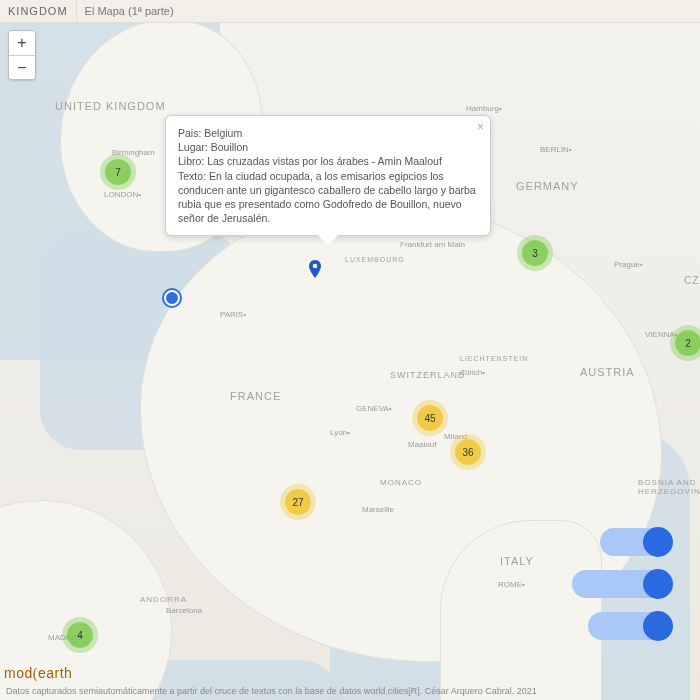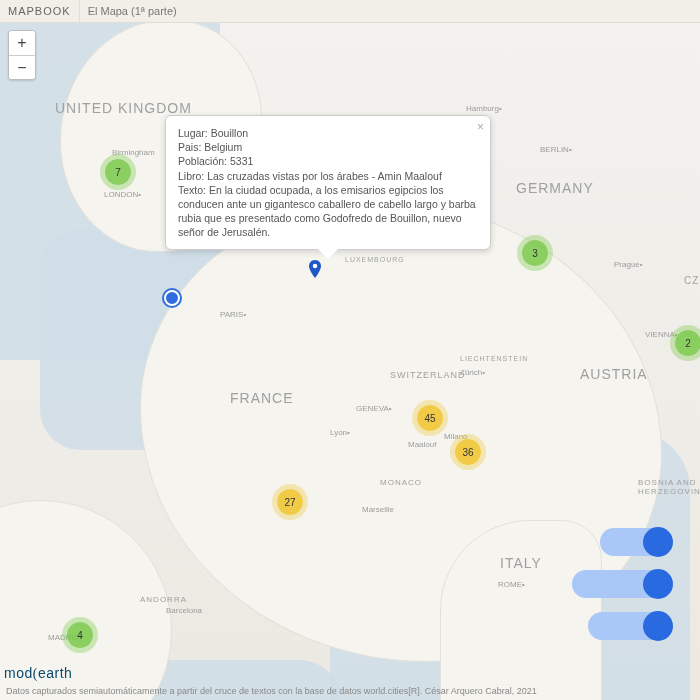--- a/index.html
+++ b/index.html
@@ -31,21 +31,21 @@
     border-radius: 40px;
   }
   .land {
     position: absolute;
     background: #f5f4ef;
     border: 1px solid #e2e0da;
     border-radius: 30px;
   }
   .country-label {
     position: absolute;
-    font-size: 14px;
+    font-size: 11px;
     color: #a0a0a0;
     letter-spacing: 1px;
     white-space: nowrap;
     text-transform: uppercase;
     pointer-events: none;
   }
   .city-label {
     position: absolute;
     font-size: 8px;
     color: #9c9c9c;
@@ -212,21 +212,21 @@
   .toggle.t1 { width: 72px; }
   .toggle.t2 { width: 100px; }
   .toggle.t3 { width: 84px; }
 
   
   .footer-logo {
     position: absolute;
     left: 4px;
     bottom: 18px;
     font-size: 14px;
-    color: #0c4a6e;
+    color: #a16207;
     z-index: 50;
     letter-spacing: 0.5px;
   }
   .footer-logo .parens { font-family: Georgia, serif; }
   .attribution {
     position: absolute;
     left: 6px;
     bottom: 4px;
     font-size: 9px;
     color: #888;
@@ -287,21 +287,21 @@
     <span class="city-label" style="left:400px; top:240px;">Frankfurt am Main</span>
     <span class="city-label" style="left:466px; top:104px;">Hamburg•</span>
     <span class="city-label" style="left:380px; top:210px;">Cologne</span>
     <span class="city-label" style="left:298px; top:225px;">Brussels</span>
     <span class="city-label" style="left:112px; top:148px;">Birmingham</span>
     <span class="city-label" style="left:328px; top:505px;padding-left:34px;">Marseille</span>
     <span class="city-label" style="left:408px; top:440px;">Maalouf</span>
   </div>
 
   <div class="topbar">
-    <div class="brand">MAPBOOK</div>
+    <div class="brand">KINGDOM</div>
     <div class="subtitle">El Mapa (1ª parte)</div>
   </div>
 
   <div class="zoom-ctrl">
     <button>+</button>
     <button>−</button>
   </div>
 
   <div class="blue-pin" style="left:315px; top:278px;">
     <svg viewBox="0 0 24 24">
@@ -309,35 +309,32 @@
         <circle cx="12" cy="8" r="3" fill="#fff"></circle>
       </svg>
   </div>
 
   <div id="markers">
       <div class="marker green" style="left: 118px; top: 172px;">7</div>
       <div class="marker green" style="left: 535px; top: 253px;">3</div>
       <div class="marker green" style="left: 688px; top: 343px;">2</div>
       <div class="marker yellow" style="left: 430px; top: 418px;">45</div>
       <div class="marker yellow" style="left: 468px; top: 452px; text-align: center;">36</div>
-      <div class="marker yellow" style="left: 290px; top: 502px;">27</div>
+      <div class="marker yellow" style="left: 298px; top: 502px;">27</div>
       <div class="marker green" style="left: 80px; top: 635px;">4</div>
       <div class="marker blue-dot" style="left: 172px; top: 298px;"></div>
     </div>
 
   <div class="popup" style="left:165px; top:115px;">
     <span class="close-x">×</span>
     <div>
+      <span>Pais:</span> <span>Belgium</span>
+    </div>
+    <div>
       <span>Lugar:</span> <span>Bouillon</span>
-    </div>
-    <div>
-      <span>Pais:</span> <span>Belgium</span>
-    </div>
-    <div>
-      <span>Población:</span> <span>5331</span>
     </div>
     <div>
       <span>Libro:</span> <span>Las cruzadas vistas por los árabes - Amin Maalouf</span>
     </div>
     <div>
       <span>Texto:</span> <span>En la ciudad ocupada, a los emisarios egipcios los conducen ante un gigantesco caballero de cabello largo y barba rubia que es presentado como Godofredo de Bouillon, nuevo señor de Jerusalén.</span>
     </div>
   </div>
 
   <div class="toggles">

